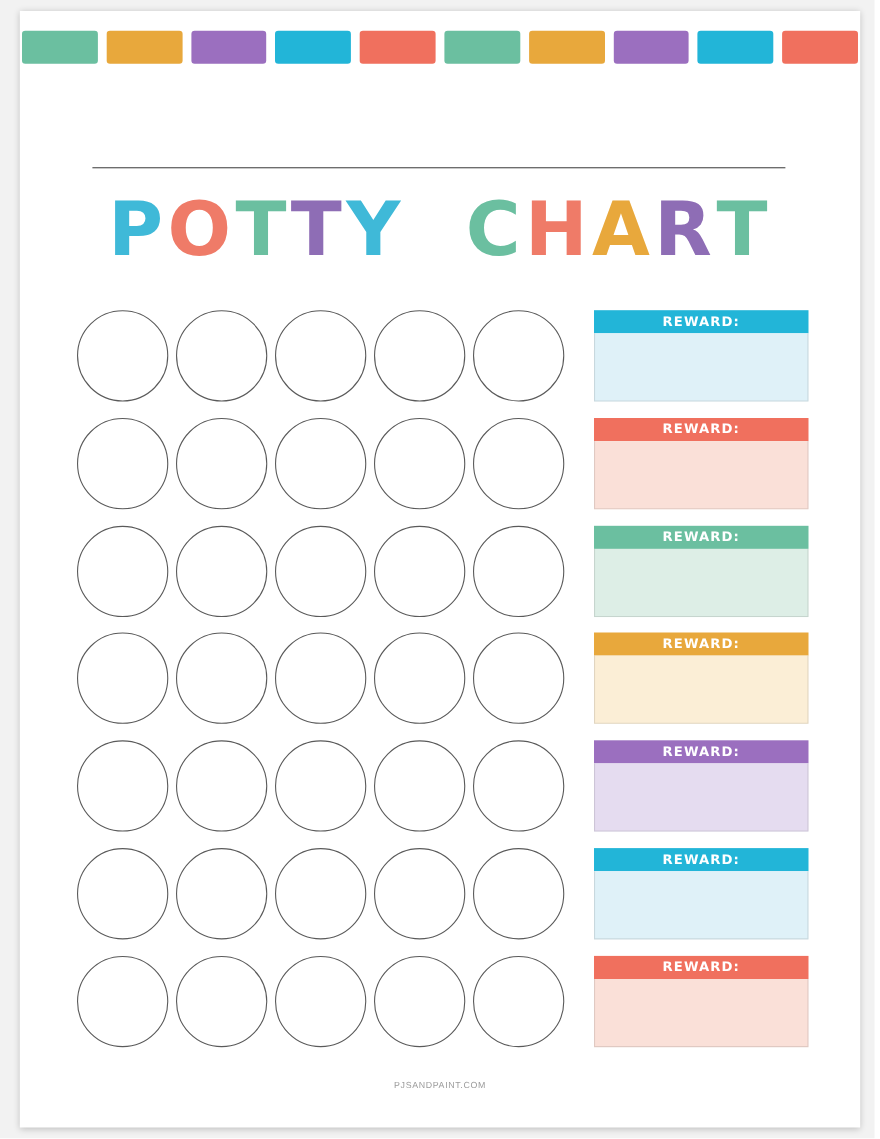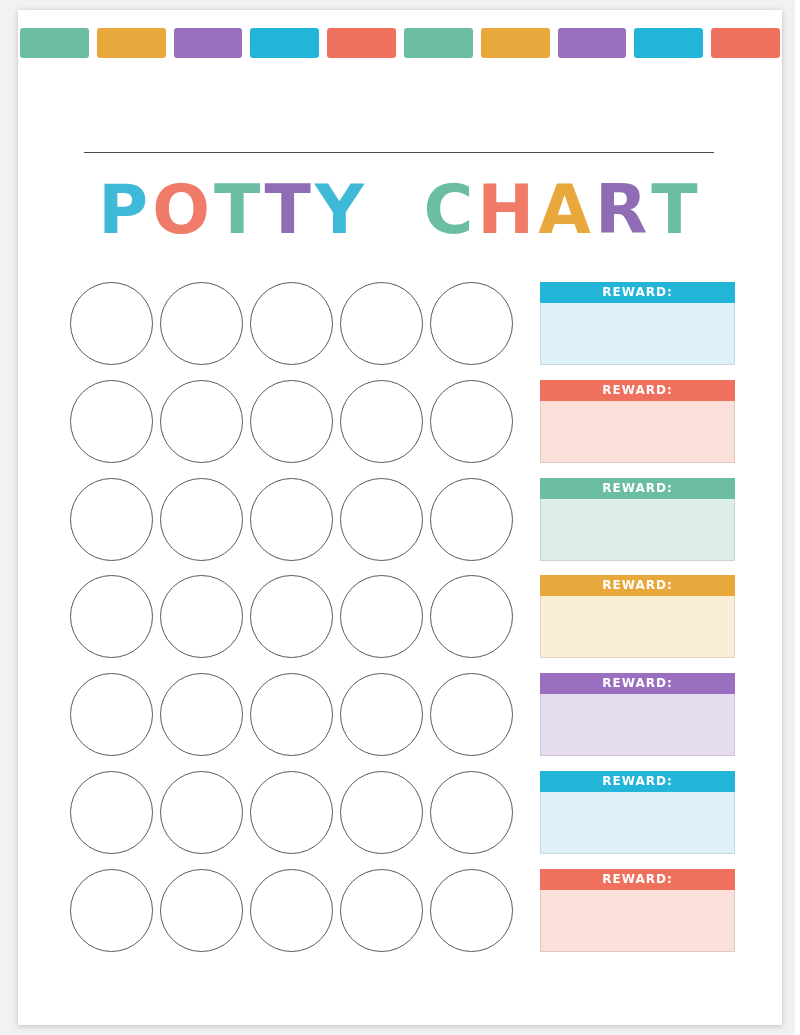--- a/index.html
+++ b/index.html
@@ -237,15 +237,16 @@
             <div class="reward-head" style="background: rgb(34, 181, 216);">REWARD:</div>
             <div class="reward-body" style="background: rgb(223, 241, 248);"></div>
           </div>
           <div class="reward-box">
             <div class="reward-head" style="background: rgb(240, 112, 94);">REWARD:</div>
             <div class="reward-body" style="background: rgb(250, 224, 216);"></div>
           </div>
         </div>
     </div>
 
+    <div id="footer">PJSANDPAINT.COM</div>
 
   </div>
 </div>
 
 </body></html>

